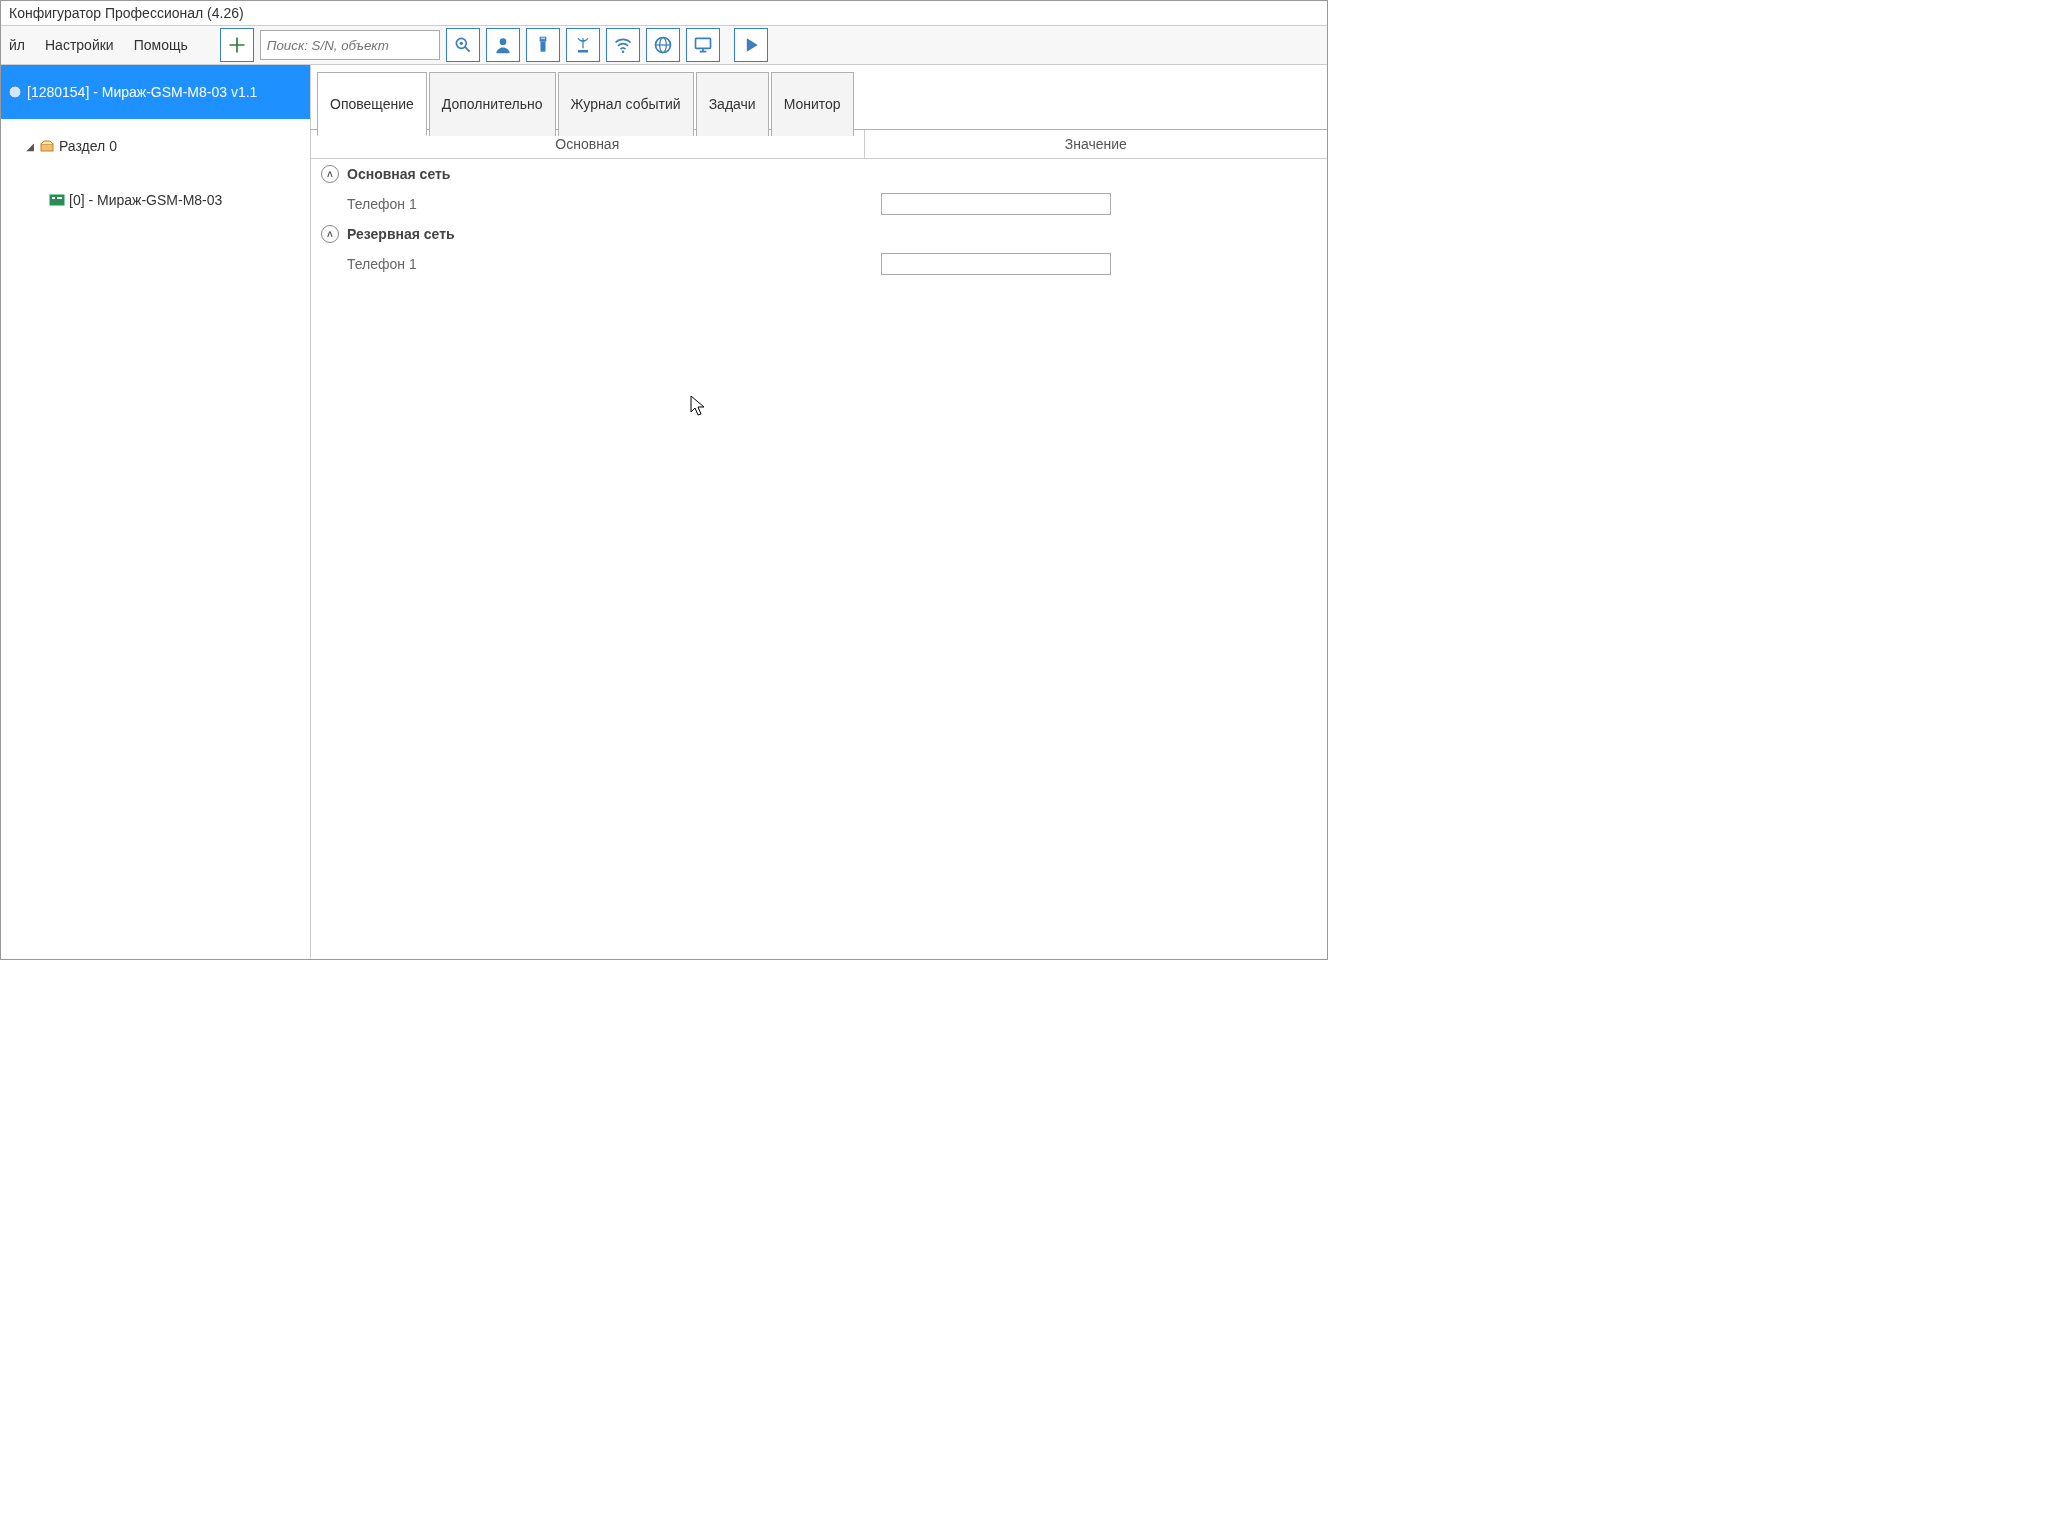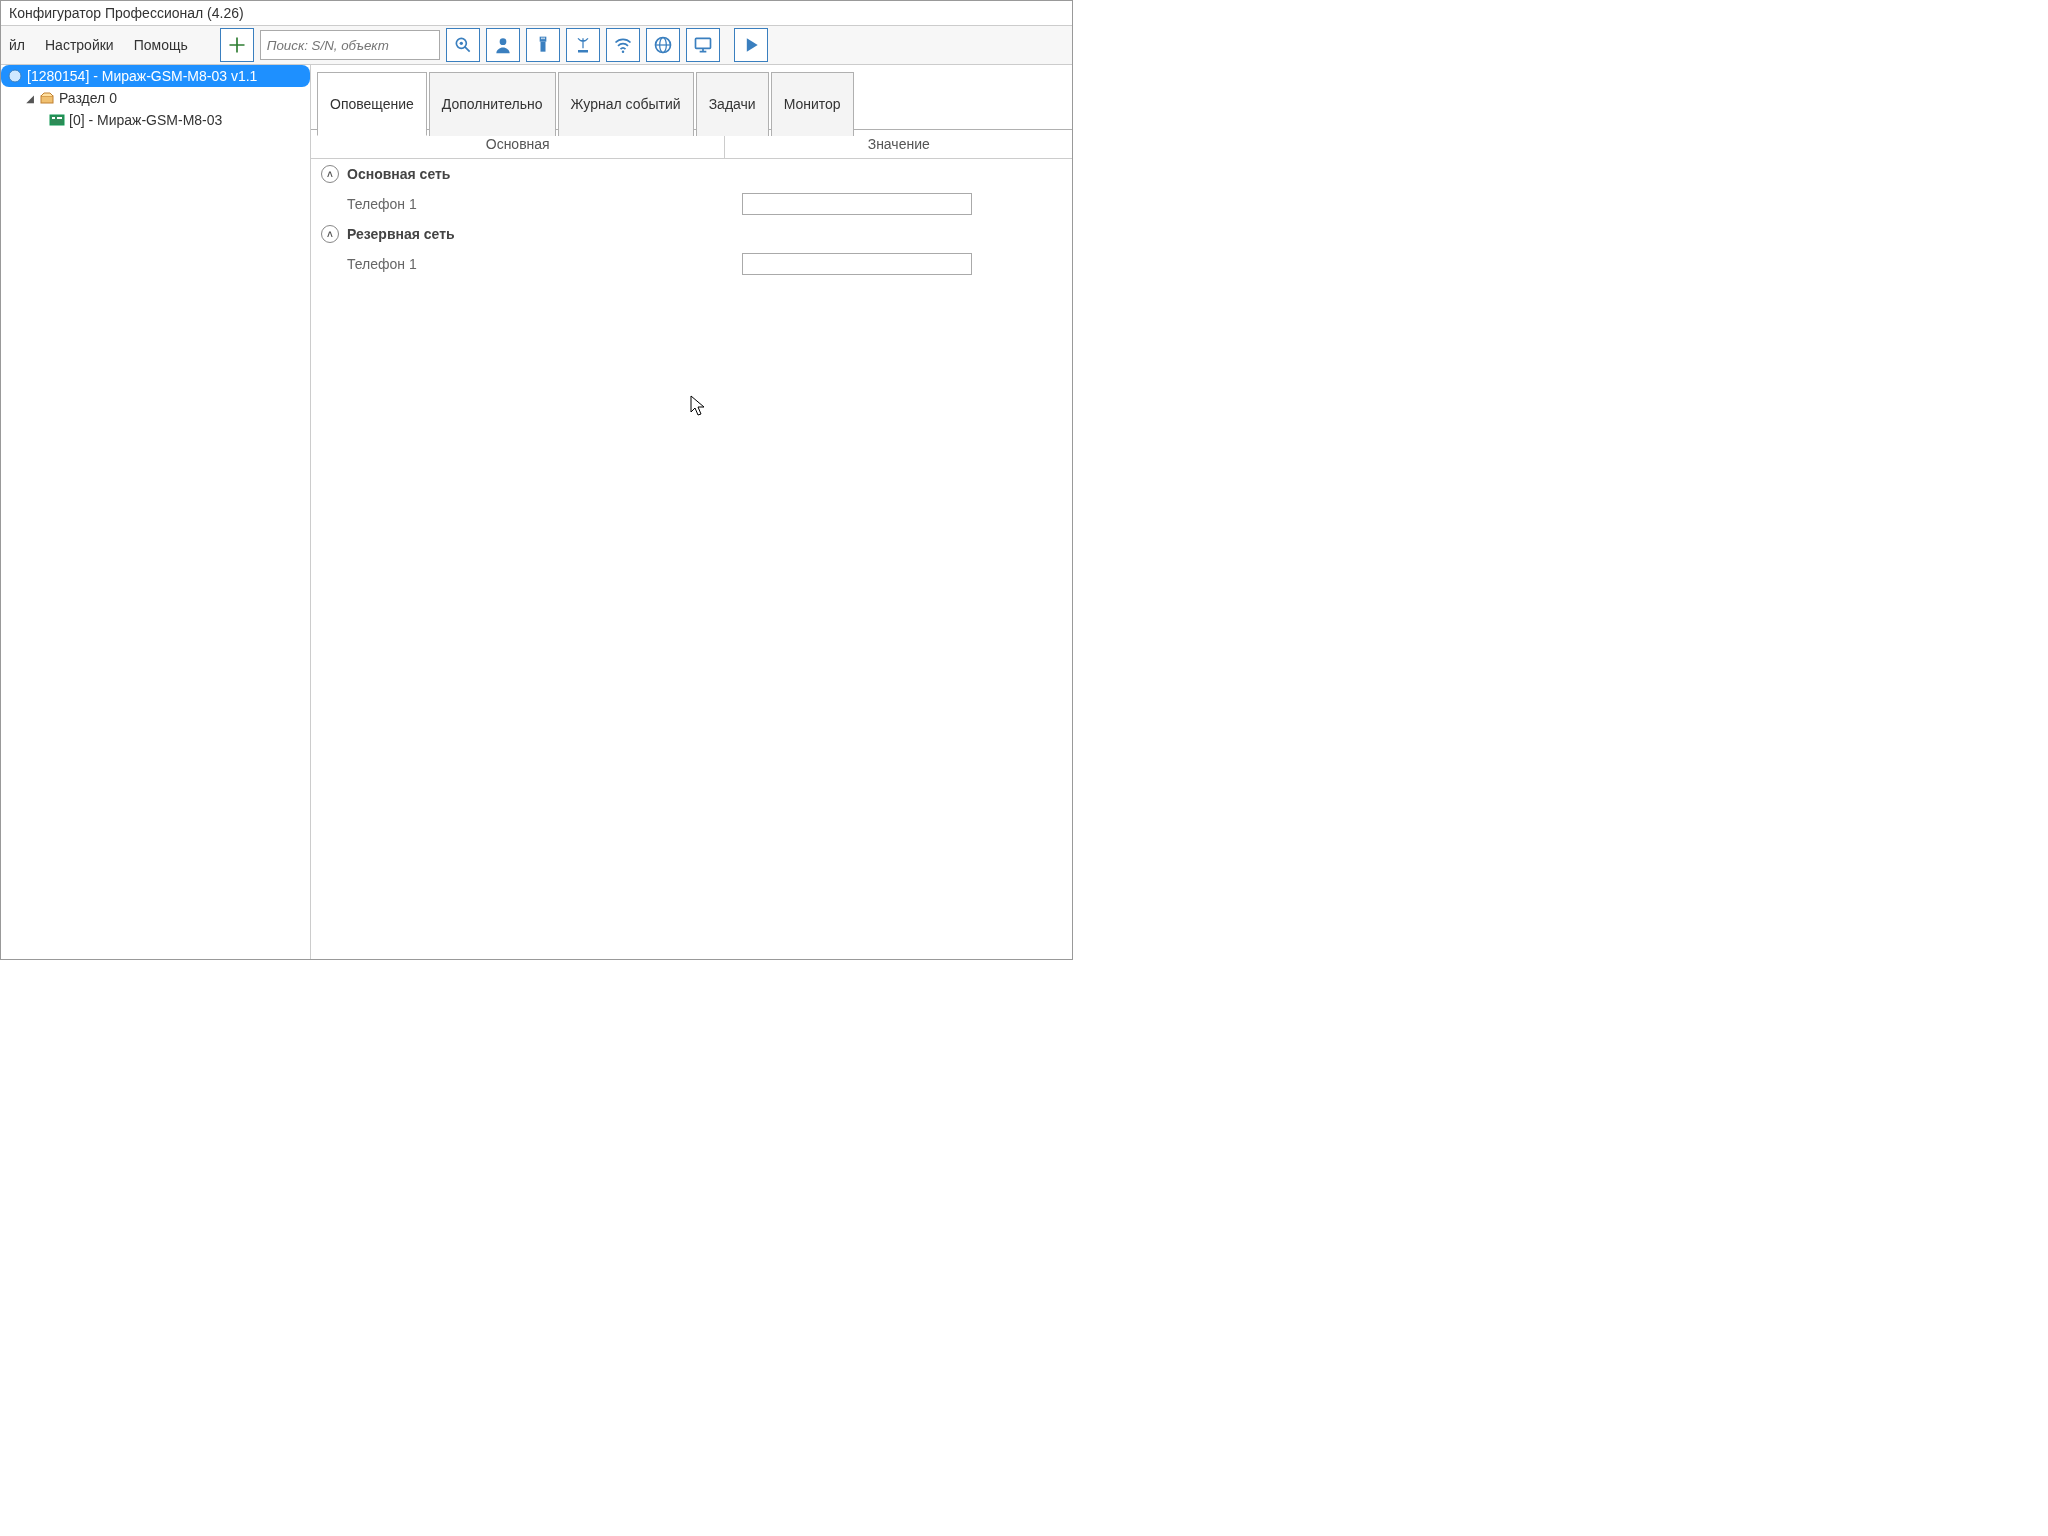--- a/index.html
+++ b/index.html
@@ -1,27 +1,27 @@
 <!DOCTYPE html>
 <html><head>
 <meta charset="utf-8">
 <style>
   * { box-sizing: border-box; font-family: "Segoe UI", Tahoma, sans-serif; }
   body { margin:0; background:#fff; color:#333; font-size:14px; }
-  .window { width:1073px; height:960px; display:flex; flex-direction:column; border:1px solid #999; }
+  .window { width:1328px; height:960px; display:flex; flex-direction:column; border:1px solid #999; }
   .titlebar { background:#fff; padding:4px 8px; font-size:14px; border-bottom:1px solid #ccc; }
   .menubar { display:flex; align-items:center; padding:2px 0; border-bottom:1px solid #ccc; background:#f7f7f7; gap:4px; }
   .menu-item { padding:4px 8px; cursor:default; }
   .toolbar { display:flex; align-items:center; gap:6px; margin-left:20px;justify-content:center; }
   .tb-btn { width:34px; height:34px; border:1px solid #3a7fbf; background:#fff; display:flex; align-items:center; justify-content:center; cursor:pointer; }
   .tb-btn svg { width:20px; height:20px; }
   .search-box { height:30px; width:180px; border:1px solid #aaa; padding:2px 6px; font-style:italic; color:#888; background:#fff; }
   .body { flex:1; display:flex; overflow:hidden; }
   .tree { width:310px; border-right:1px solid #ccc; background:#fff; padding-top:0; overflow:auto; }
-  .tree-row { display:flex; align-items:center; gap:4px; padding:3px 6px; white-space:nowrap;border-radius:8px; }
+  .tree-row { display:flex; align-items:center; gap:4px; padding:19px 6px; white-space:nowrap; }
   .tree-row.selected { background:#1e90ff; color:#fff; }
   .tree-indent1 { padding-left:6px; }
   .tree-indent2 { padding-left:24px; }
   .tree-indent3 { padding-left:48px; }
   .tree-toggle { width:10px; text-align:center; font-size:10px; color:#555; }
   .tree-icon { width:16px; height:16px; flex:0 0 16px; }
   .main { flex:1; display:flex; flex-direction:column; overflow:hidden; }
   .main-title { font-size:20px; font-weight:bold; padding:6px 10px 4px; }
   .tabs { display:flex; border-bottom:1px solid #b0b0b0; padding-left:6px; }
   .tab { padding:23px 12px; border:1px solid #b0b0b0; border-bottom:none; margin-right:2px; background:#f4f4f4; cursor:pointer; position:relative; top:7px; }

